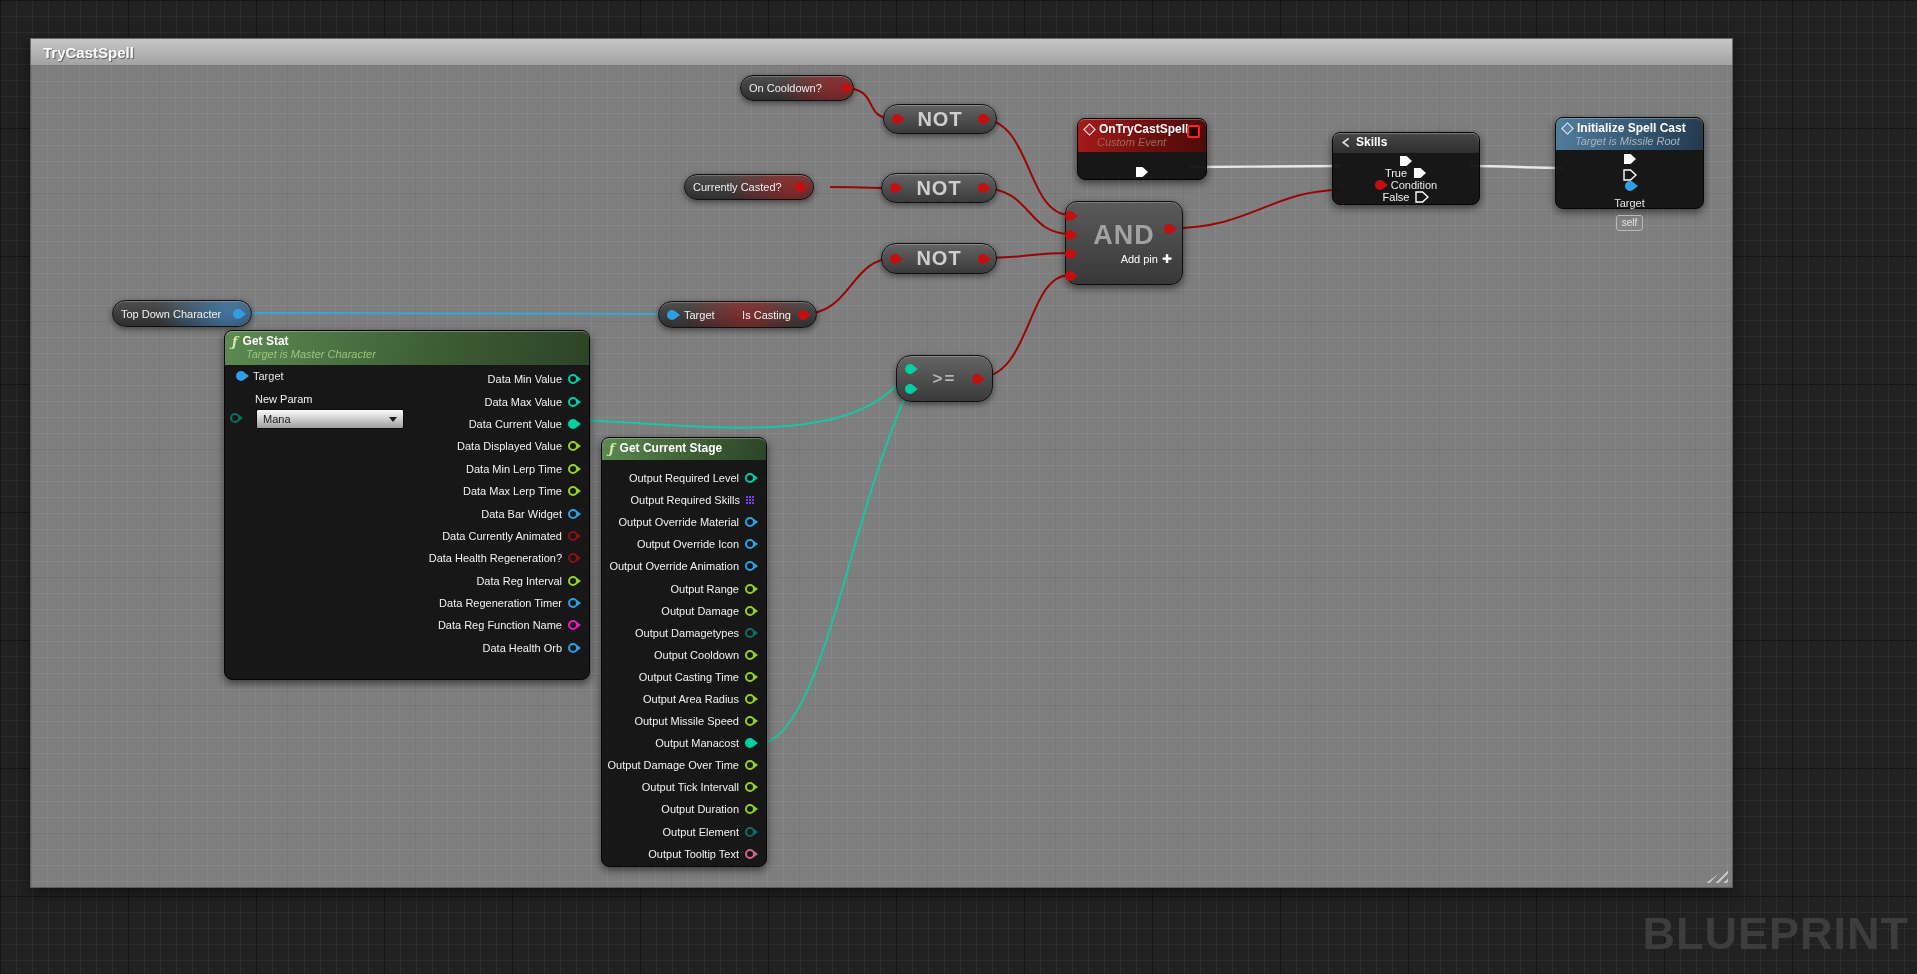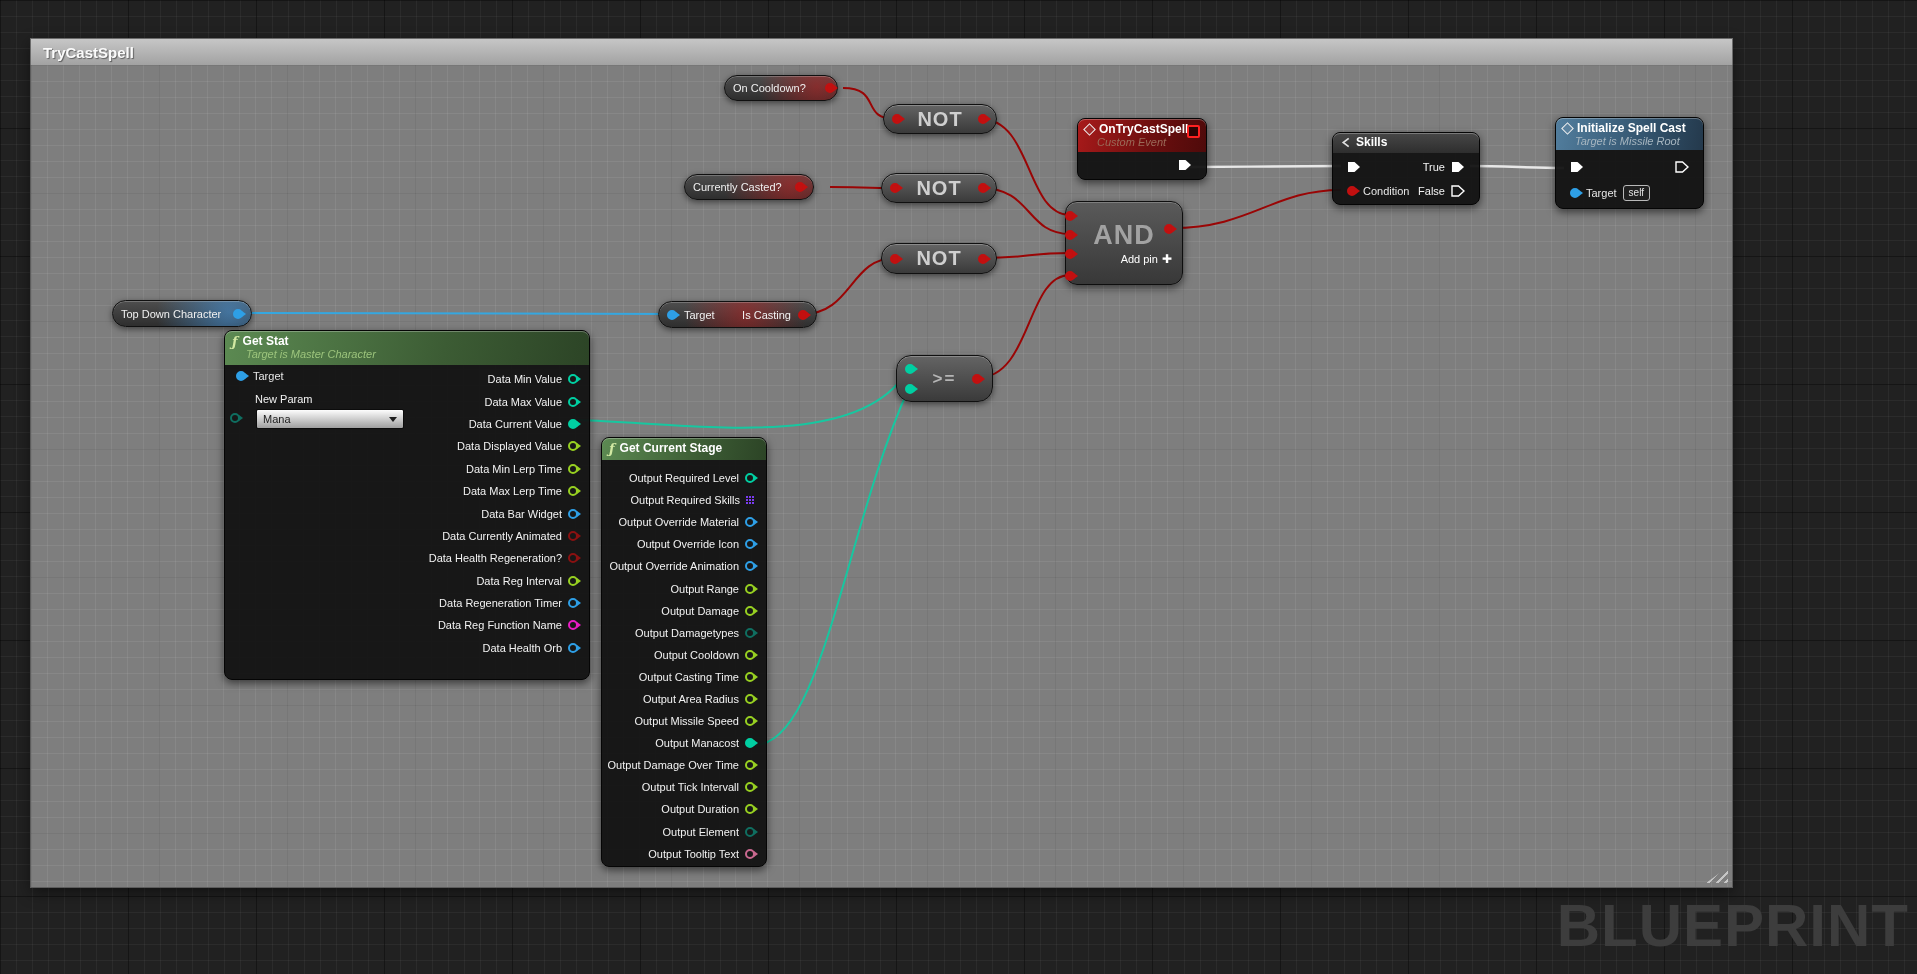--- a/index.html
+++ b/index.html
@@ -101,31 +101,31 @@
   .plabel{white-space:nowrap;}
   .lrow{display:flex;align-items:center;gap:6px;padding-left:5px;}
   .dropdown{position:absolute;display:flex;align-items:center;justify-content:space-between;
     background:linear-gradient(180deg,#fdfdfd,#9f9f9f);border:1px solid #0c0c0c;border-radius:2px;
     color:#1d1d1d;font-size:11px;padding:0 6px;box-sizing:border-box;}
   .dd-arrow{width:0;height:0;border-left:4px solid transparent;border-right:4px solid transparent;
     border-top:5px solid #1d1d1d;}
   .chip{border:1px solid #b9b9b9;border-radius:3px;padding:0 5px;font-size:10px;
     color:#e3e3e3;line-height:14px;background:rgba(255,255,255,.04);}
   
-  .body-row{display:flex;align-items:center;justify-content:space-between;padding:0 14px;}
+  .body-row{display:flex;align-items:center;justify-content:space-between;padding:0 14px;flex-direction:column;}
   .and-node{position:absolute;z-index:3;border-radius:12px;border:1px solid #0e0e0e;
     background:linear-gradient(180deg,#5a5a5a,#383838);box-sizing:border-box;
     box-shadow:0 3px 8px rgba(0,0,0,.55), inset 0 1px 0 rgba(255,255,255,.22);}
   .and-label{position:absolute;left:0;right:0;top:18px;text-align:center;
     color:#a2a2a2;font-size:27px;font-weight:bold;letter-spacing:1px;}
   .addpin{position:absolute;right:10px;top:50px;color:#fff;font-size:11px;
     display:flex;align-items:center;gap:4px;}
   .ge-label{color:#b5b5b5;font-size:17px;font-weight:bold;letter-spacing:2px;}
   .watermark{position:absolute;right:8px;bottom:14px;z-index:0;
-    font-size:60px;font-weight:bold;color:#3d3d3d;letter-spacing:1px;}
+    font-size:45px;font-weight:bold;color:#3d3d3d;letter-spacing:1px;}
 </style>
 </head>
 <body>
 
 <div id="stage">
 
   <div class="watermark">BLUEPRINT</div>
 
   <div class="comment">
     <div class="comment-title">TryCastSpell</div>
@@ -143,21 +143,21 @@
     <path d="M981,188 C1032,188 1026,234 1070,234" stroke="#9a0505" stroke-width="2" fill="none"></path>
     <path d="M981,258 C1032,258 1026,253 1070,253" stroke="#9a0505" stroke-width="2" fill="none"></path>
     <path d="M803,314 C852,314 850,258 895,258" stroke="#9a0505" stroke-width="2" fill="none"></path>
     <path d="M977,378 C1032,378 1026,275 1070,275" stroke="#9a0505" stroke-width="2" fill="none"></path>
     <path d="M1172,228 C1252,228 1272,190 1341,190" stroke="#9a0505" stroke-width="2" fill="none"></path>
     <path d="M233,313 C380,313 520,314 672,314" stroke="#35a7e0" stroke-width="2" fill="none"></path>
     <path d="M578,420 C700,424 862,452 909,368" stroke="#17c7a0" stroke-width="2" fill="none"></path>
     <path d="M755,745 C822,745 846,525 909,388" stroke="#17c7a0" stroke-width="2" fill="none"></path>
   </svg>
 
-  <div class="pill glow-red-r" style="left:724px;top:75px;width:114px;height:26px;justify-content:space-between;gap:19px;">
+  <div class="pill glow-red-r" style="left:740px;top:75px;width:114px;height:26px;justify-content:space-between;gap:19px;">
     <span class="plabel">On Cooldown?</span>
     <span class="pin" data-type="red-filled"></span>
   </div>
 
   <div class="op-pill" style="left:883px;top:104px;width:114px;height:30px;">
     <span class="pin" data-type="red-filled" style="left:8px;"></span>
     <span style="font-size:20px;letter-spacing:1px;">NOT</span>
     <span class="pin" data-type="red-filled" style="right:8px;"></span>
   </div>
 

